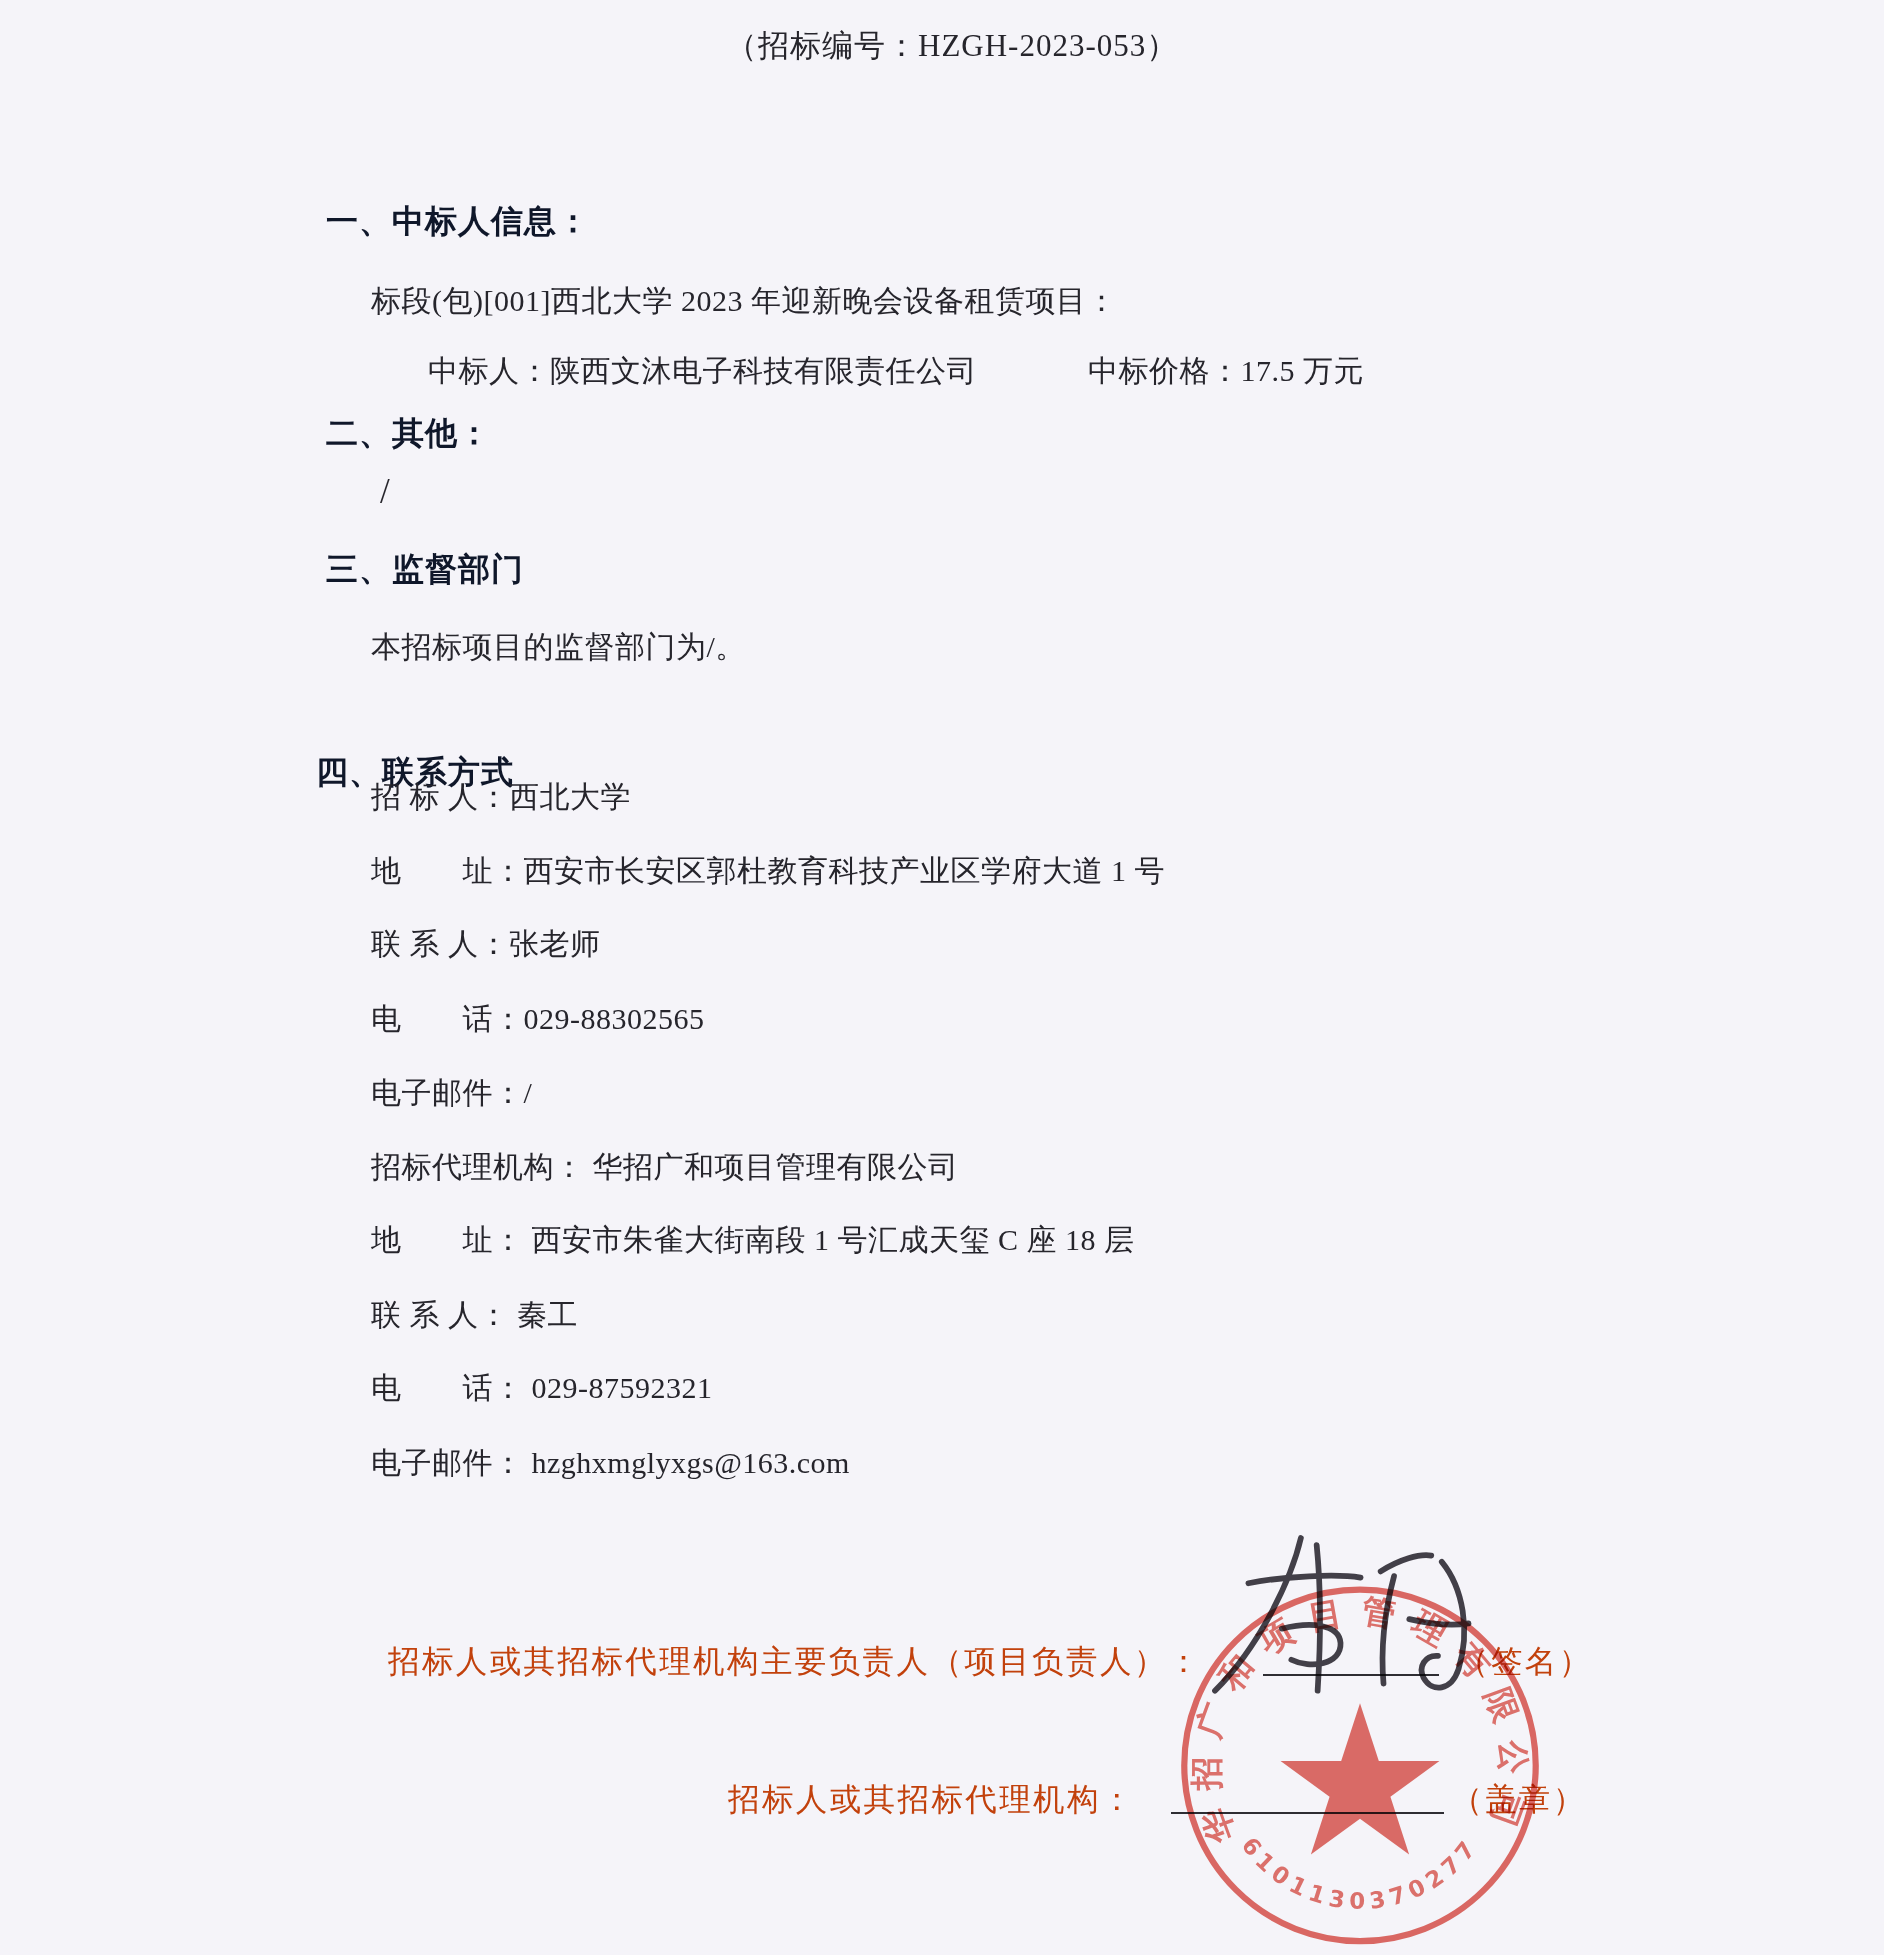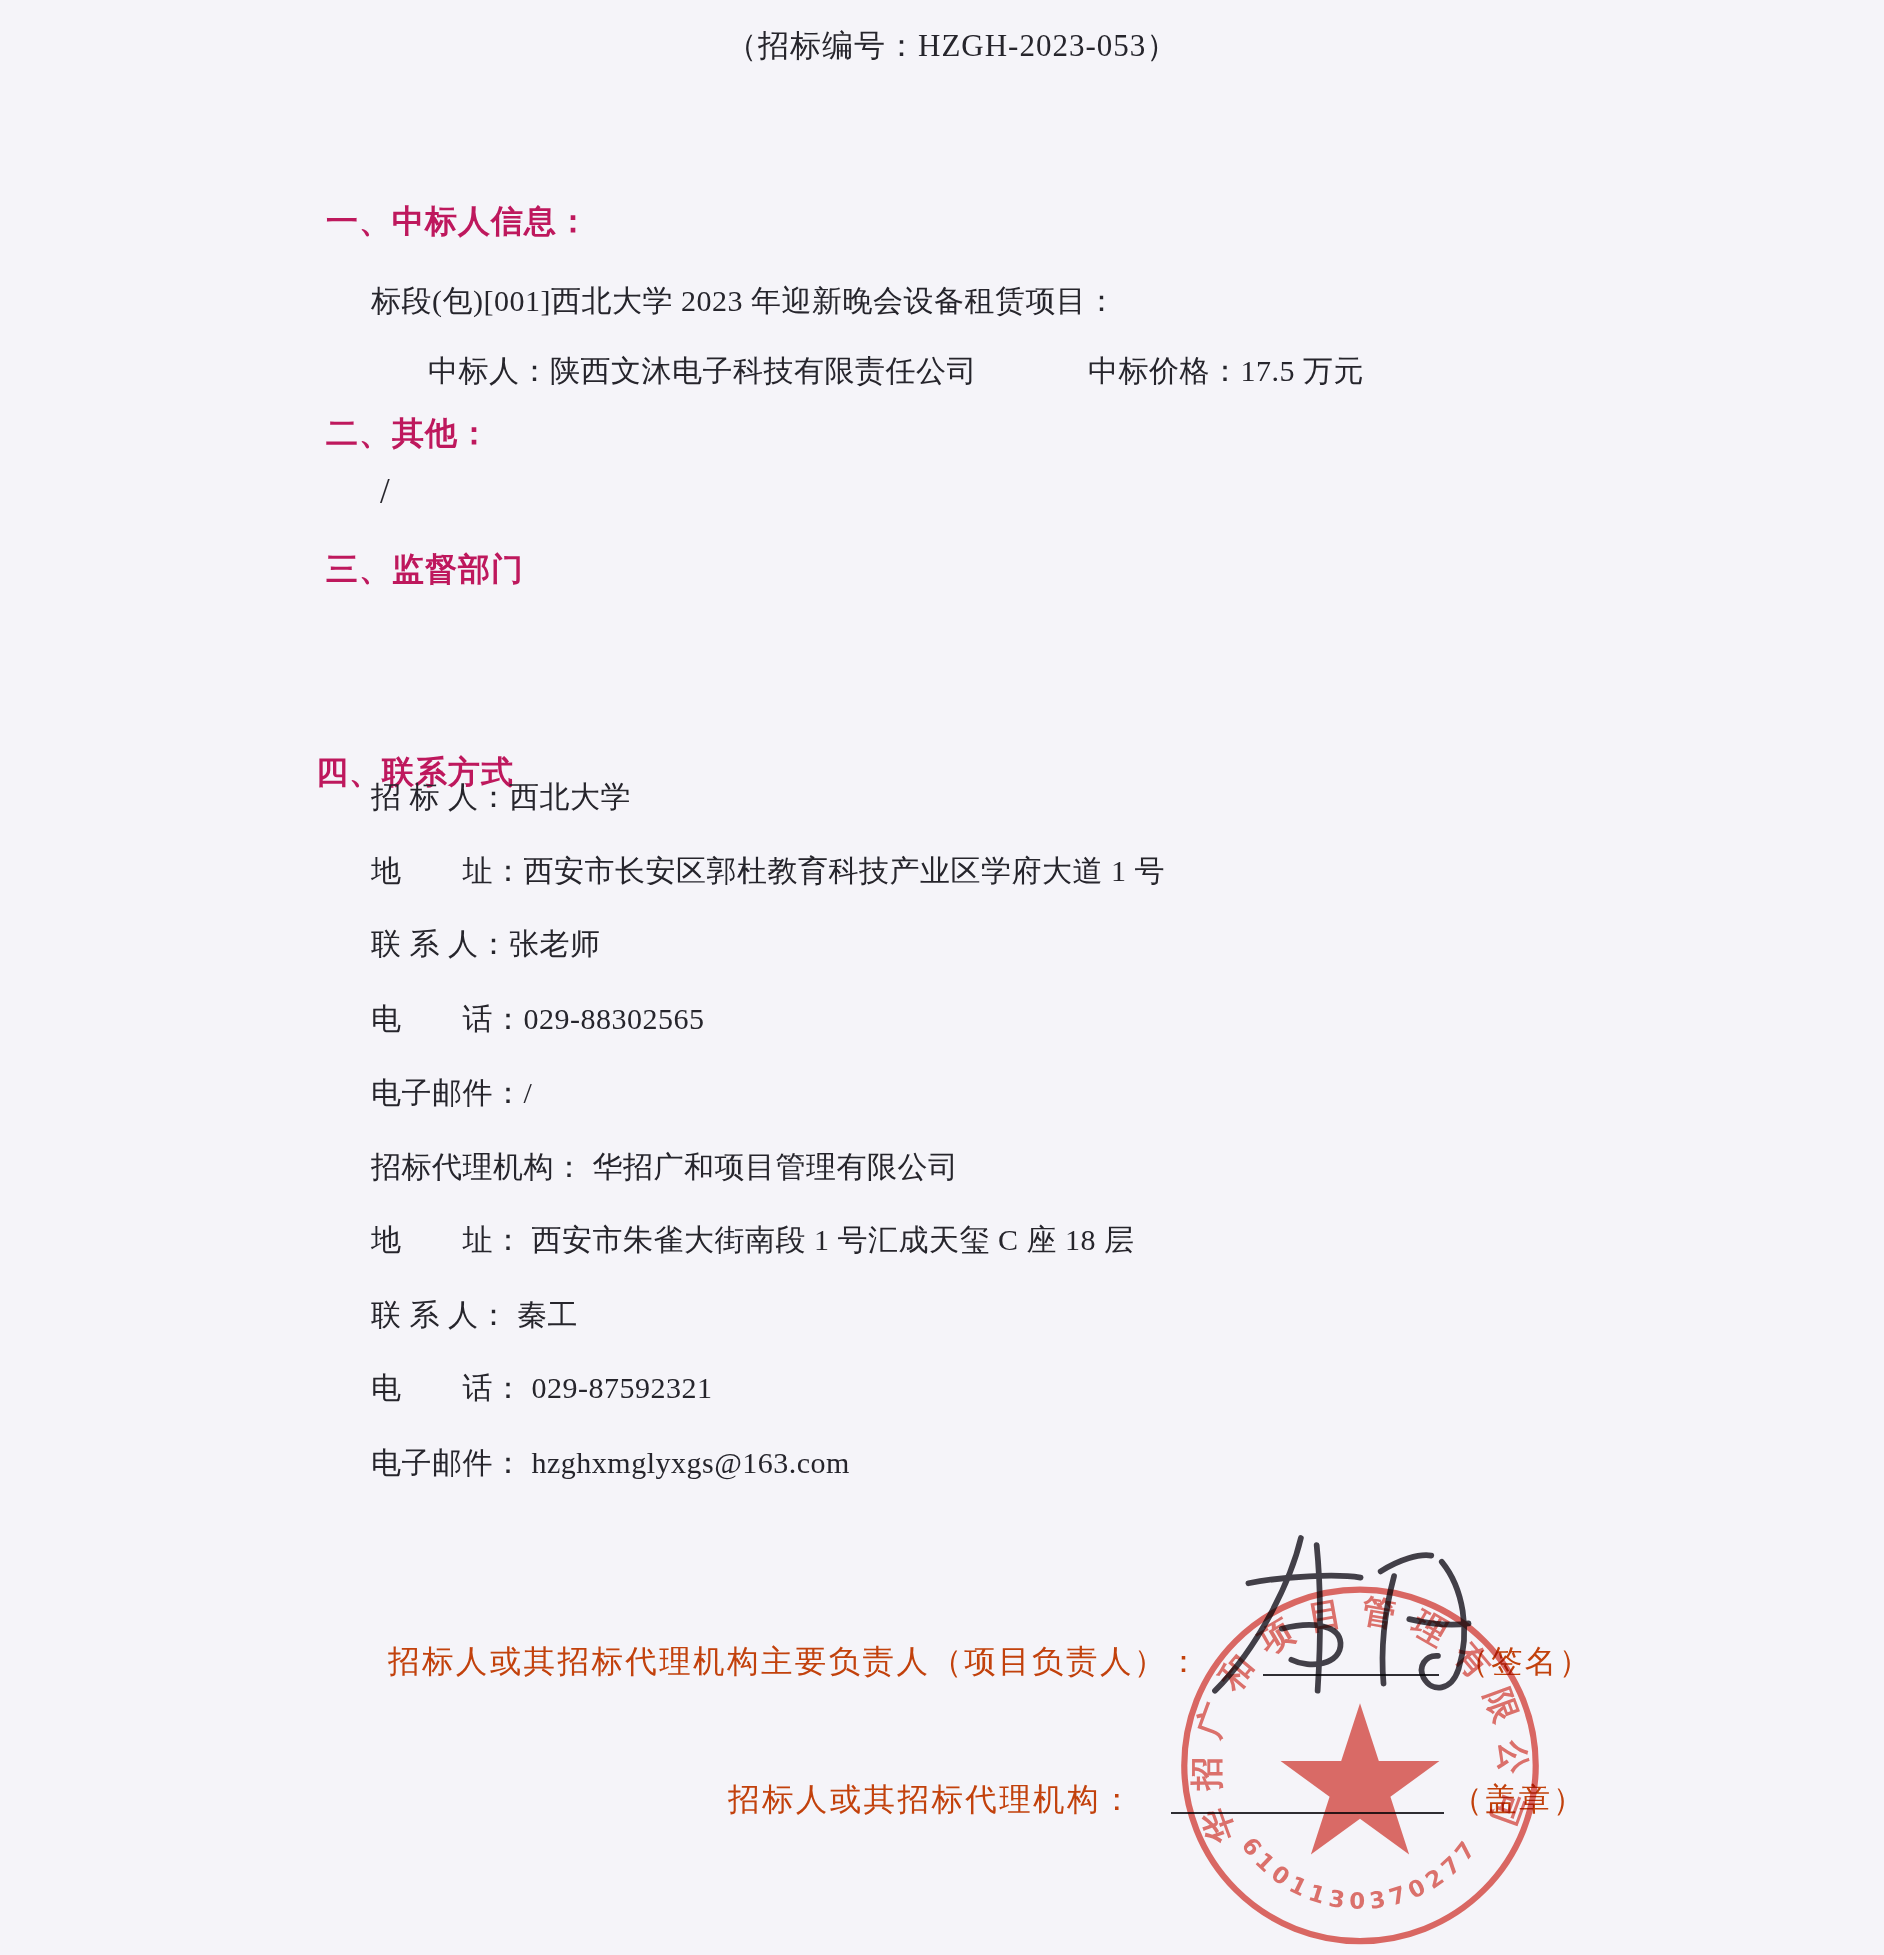--- a/index.html
+++ b/index.html
@@ -7,21 +7,21 @@
     position:relative;
     width:1885px;height:1955px;
     background:#f5f4f9;
     font-family:"Liberation Serif","DejaVu Serif",serif;
     color:#26252c;
     overflow:hidden;
   }
   .h{
     position:absolute;
     font-family:"Liberation Sans","DejaVu Sans",sans-serif;
-    font-weight:700;font-size:32px;color:#be185d;letter-spacing:1px;
+    font-weight:700;font-size:32px;color:#0f172a;letter-spacing:1px;
     white-space:nowrap;
   }
   .t{position:absolute;font-size:30px;letter-spacing:0.5px;white-space:nowrap;text-align:right;}
   .foot{position:absolute;font-size:31.5px;letter-spacing:2.4px;white-space:nowrap;color:#c2410c;}
   #bidno{left:726px;top:25px;font-size:31px;letter-spacing:1px;}
   #h1{left:326px;top:200px;}
   #lot{left:371px;top:281px;}
   #winner{left:416px;top:351px;margin-left:12px;}
   #price{left:1088px;top:351px;}
   #h2{left:326px;top:412px;}
@@ -51,20 +51,21 @@
 
   <div class="h" id="h1">一、中标人信息：</div>
   <div class="t" id="lot">标段(包)[001]西北大学 2023 年迎新晚会设备租赁项目：</div>
   <div class="t" id="winner">中标人：陕西文沐电子科技有限责任公司</div>
   <div class="t" id="price">中标价格：17.5 万元</div>
 
   <div class="h" id="h2">二、其他：</div>
   <div class="t" id="slash">/</div>
 
   <div class="h" id="h3">三、监督部门</div>
+  <div class="t" id="sup">本招标项目的监督部门为/。</div>
 
   <div class="h" id="h4">四、联系方式</div>
 
   <div class="row" id="r0"><span>招 标 人：</span><span>西北大学</span></div>
   <div class="row" id="r1"><span>地　　址：</span><span>西安市长安区郭杜教育科技产业区学府大道 1 号</span></div>
   <div class="row" id="r2"><span>联 系 人：</span><span>张老师</span></div>
   <div class="row" id="r3"><span>电　　话：</span><span>029-88302565</span></div>
   <div class="row" id="r4"><span>电子邮件：</span><span>/</span></div>
   <div class="row" id="r5"><span>招标代理机构：</span><span> 华招广和项目管理有限公司</span></div>
   <div class="row" id="r6"><span>地　　址：</span><span> 西安市朱雀大街南段 1 号汇成天玺 C 座 18 层</span></div>

